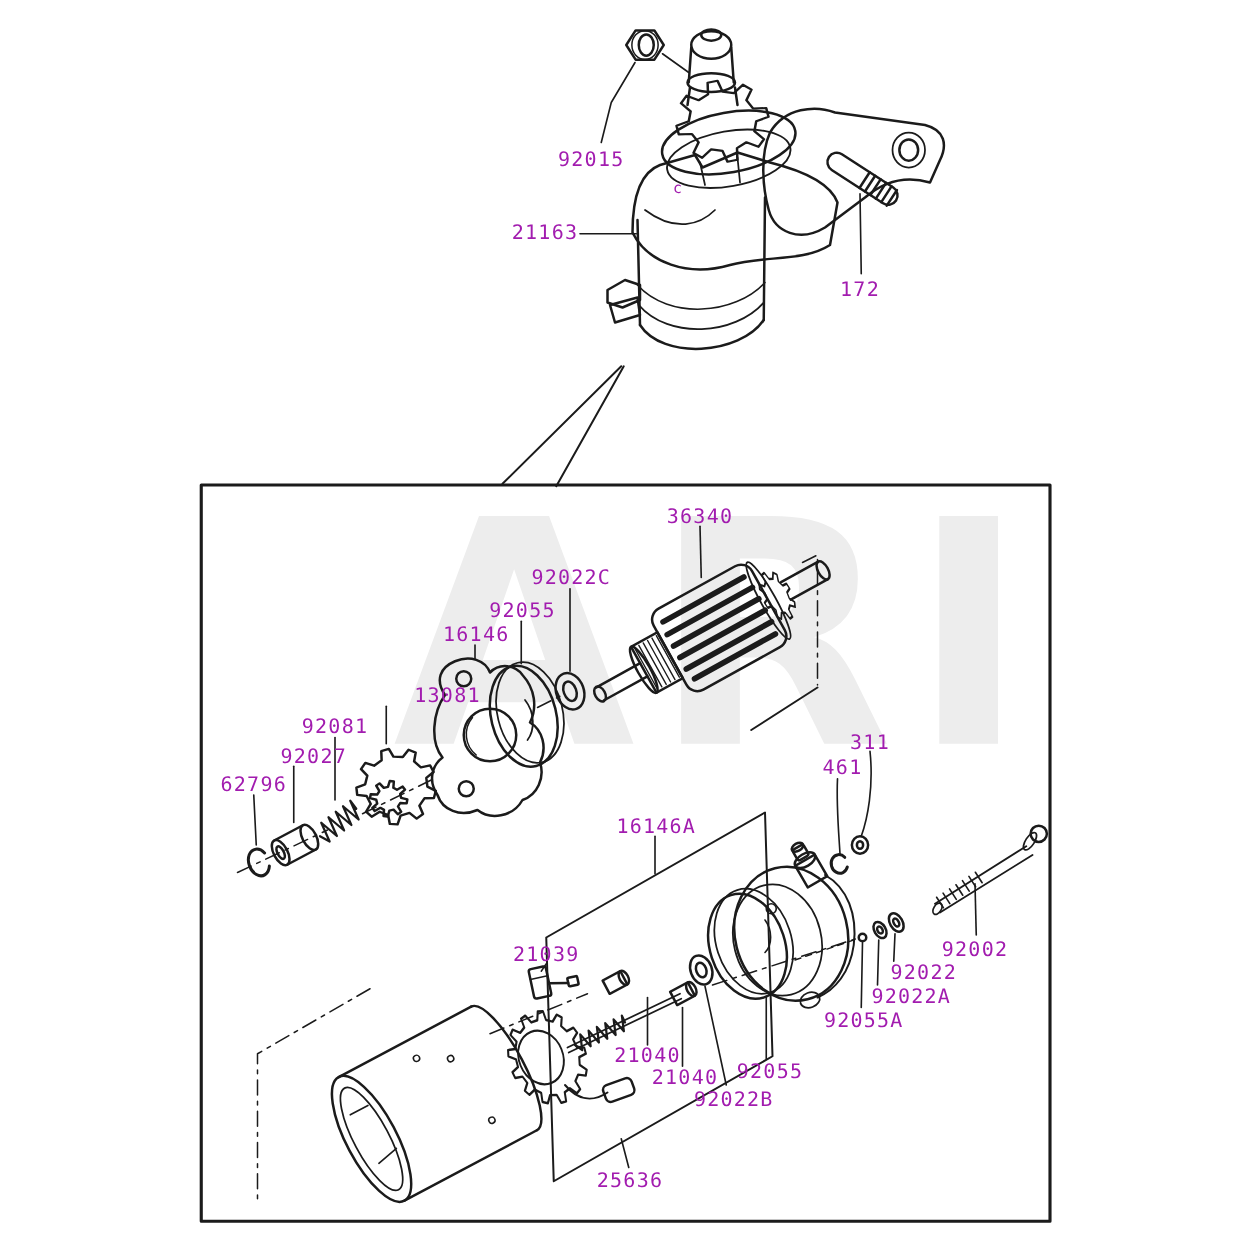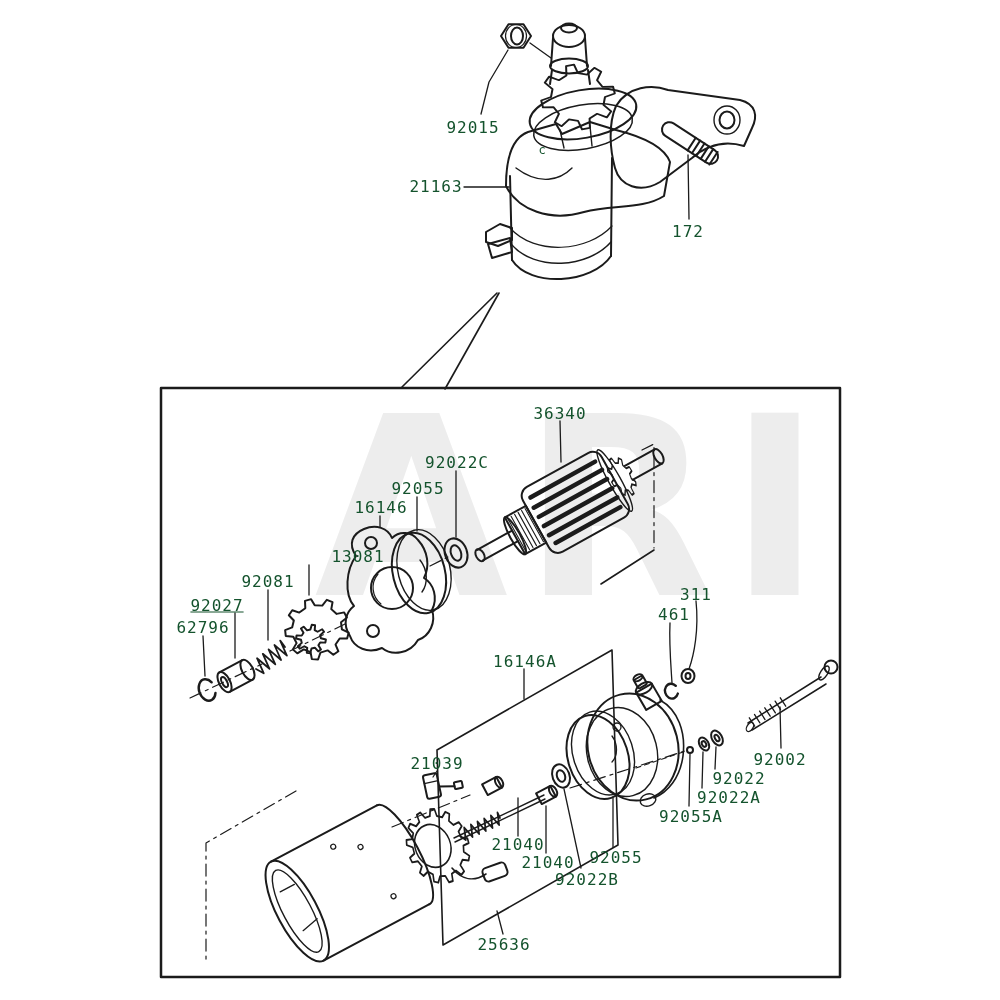--- a/index.html
+++ b/index.html
@@ -1,20 +1,20 @@
 <!DOCTYPE html>
 <html><head>
 <meta charset="utf-8">
 <style>
   html,body{margin:0;padding:0;background:#fff;}
   #stage{position:relative;width:1000px;height:1000px;background:#fff;overflow:hidden;
          font-family:"DejaVu Sans Mono",monospace;}
   svg{position:absolute;left:0;top:0;}
   .part-label{position:absolute;transform:translate(-50%,-50%);
-    font:16px "DejaVu Sans Mono",monospace;letter-spacing:1px;color:#14532d;white-space:nowrap;}
+    font:16px "DejaVu Sans Mono",monospace;letter-spacing:1px;color:#a21caf;white-space:nowrap;}
   .part-label.cast{font-size:12px;letter-spacing:0;}
   .wm{font-family:"DejaVu Sans",sans-serif;font-weight:bold;}
 </style>
 </head>
 <body>
 
 <div id="stage">
 <svg id="art" width="1000" height="1000" viewBox="0 0 1000 1000" fill="none" stroke="#1b1b1b" stroke-width="2" stroke-linecap="round" stroke-linejoin="round">
 
   <text id="wmtext" class="wm" x="575" y="595" text-anchor="middle" font-size="250" letter-spacing="14" fill="#ededed" stroke="none">ARI</text>
@@ -314,21 +314,21 @@
       <span class="part-label" style="left: 473px; top: 127px;">92015</span>
       <span class="part-label" style="left: 436px; top: 186px; text-align: right;">21163</span>
       <span class="part-label" style="left: 688px; top: 231px;">172</span>
       <span class="part-label cast" style="left: 542px; top: 150px;">c</span>
       <span class="part-label" style="left: 560px; top: 413px;">36340</span>
       <span class="part-label" style="left: 457px; top: 462px;">92022C</span>
       <span class="part-label" style="left: 418px; top: 488px;">92055</span>
       <span class="part-label" style="left: 381px; top: 507px;">16146</span>
       <span class="part-label" style="left: 310px; top: 556px; margin-left: 48px;">13081</span>
       <span class="part-label" style="left: 268px; top: 581px;">92081</span>
-      <span class="part-label" style="left: 217px; top: 605px; text-decoration: underline;">92027</span>
+      <span class="part-label" style="left: 251px; top: 605px;">92027</span>
       <span class="part-label" style="left: 203px; top: 627px;">62796</span>
       <span class="part-label" style="left: 696px; top: 594px;">311</span>
       <span class="part-label" style="left: 674px; top: 614px;">461</span>
       <span class="part-label" style="left: 525px; top: 661px;">16146A</span>
       <span class="part-label" style="left: 437px; top: 763px;">21039</span>
       <span class="part-label" style="left: 780px; top: 759px;">92002</span>
       <span class="part-label" style="left: 739px; top: 778px;">92022</span>
       <span class="part-label" style="left: 729px; top: 797px;">92022A</span>
       <span class="part-label" style="left: 691px; top: 816px;">92055A</span>
       <span class="part-label" style="left: 518px; top: 844px;">21040</span>

